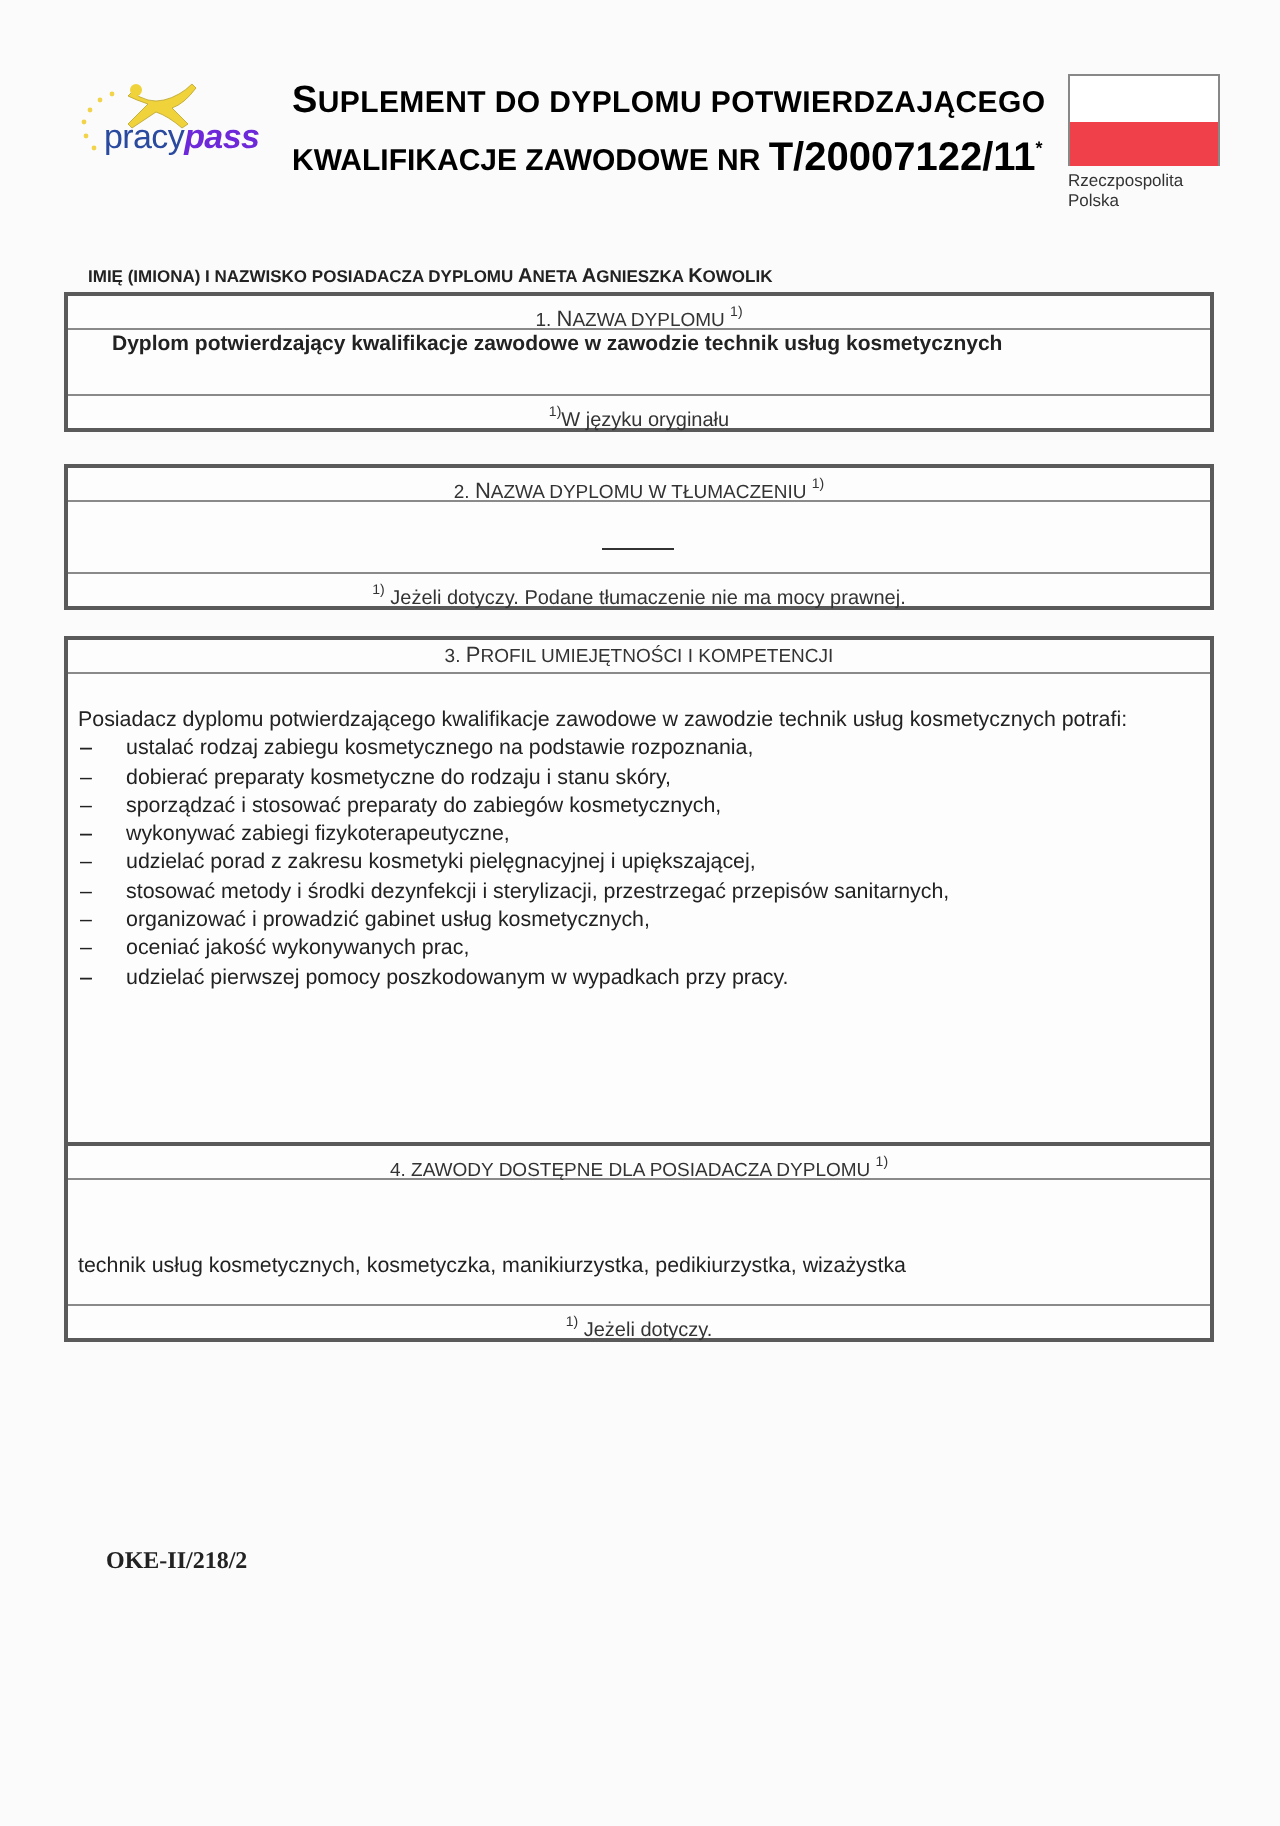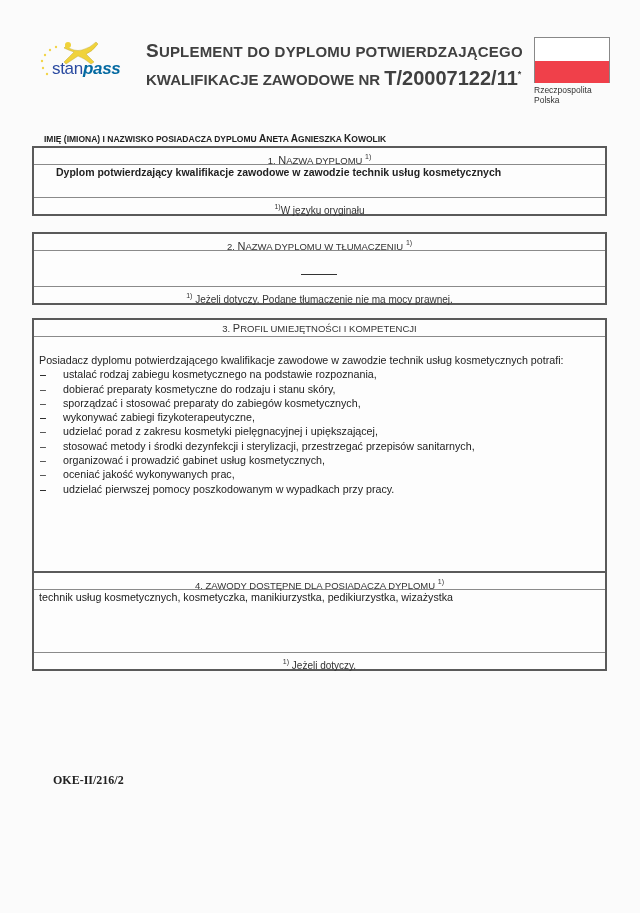--- a/index.html
+++ b/index.html
@@ -1,24 +1,24 @@
 <!DOCTYPE html>
 <html><head>
 <meta charset="utf-8">
 <style>
   * { box-sizing: border-box; margin: 0; padding: 0; }
   html, body { width: 640px; height: 913px; background: #fbfbfb; overflow: hidden; }
   body { position: relative; font-family: "Liberation Sans", sans-serif; color: #1e1e1e; }
 
   .logo { position: absolute; left: 38px; top: 38px; width: 95px; height: 48px; }
   .logo .word { position: absolute; left: 14px; top: 21px; font-size: 17px; color: #2a4aa0; letter-spacing: -0.3px; }
-  .logo .word b { font-style: italic; font-weight: bold; color: #0369a1; text-align: center; }
+  .logo .word b { font-style: italic; font-weight: bold; color: #6d28d9; text-align: center; }
   .logo svg { position: absolute; left: 0; top: 0; }
 
-  .title { position: absolute; left: 146px; top: 40px; font-weight: bold; color: #404040; font-family: "Liberation Sans", sans-serif; }
+  .title { position: absolute; left: 146px; top: 40px; font-weight: bold; color: #000000; font-family: "Liberation Sans", sans-serif; }
   .title .l1 { font-size: 15px; letter-spacing: 0.2px; line-height: 21px; }
   .title .l1 .big { font-size: 19px; }
   .title .l2 { font-size: 15px; line-height: 24px; }
   .title .l2 .num { font-size: 20px; }
   .title sup { font-size: 9px; vertical-align: 8px; }
 
   .flag { position: absolute; left: 534px; top: 37px; width: 76px; height: 46px; border: 1px solid #888; }
   .flag .w { height: 23px; background: #ffffff; }
   .flag .r { height: 22px; background: #f0404a; }
   .flag-caption { position: absolute; left: 534px; top: 85px; font-size: 8.5px; line-height: 10px; color: #333; }
@@ -38,39 +38,39 @@
   #box2 { top: 232px; height: 73px; }
   #box2 .dash { position: absolute; left: 267px; top: 40px; width: 36px; height: 1px; background: #333; }
 
   #box3 { top: 318px; height: 255px; }
   #box3 .body { padding: 16px 5px 0 5px; font-size: 10.7px; color: #222; line-height: 14.3px; }
   #box3 ul { list-style: none; }
   #box3 li { position: relative; padding-left: 24px; }
   #box3 li .bullet { position: absolute; left: 1px; top: 0; }
 
   #box4 { top: 571px; height: 100px; }
-  #box4 .body { padding: 1px 5px; font-size: 10.7px; color: #222; }
+  #box4 .body { padding: 1px 5px; font-size: 10.7px; color: #222; margin-top: 36px; }
 
   .ref { position: absolute; left: 53px; top: 773px; font-family: "Liberation Serif", serif; font-weight: bold; font-size: 12px; color: #222; }
 </style>
 </head>
 <body>
 
 <div class="logo">
   <svg width="95" height="48" viewBox="0 0 95 48">
     <circle cx="12" cy="12" r="1.2" fill="#f2d44a"></circle>
     <circle cx="7" cy="17" r="1.2" fill="#f2d44a"></circle>
     <circle cx="4" cy="23" r="1.2" fill="#f2d44a"></circle>
     <circle cx="5" cy="30" r="1.2" fill="#f2d44a"></circle>
     <circle cx="9" cy="36" r="1.2" fill="#f2d44a"></circle>
     <circle cx="18" cy="9" r="1.2" fill="#f2d44a"></circle>
     <path d="M28 8 Q36 14 44 12 Q52 10 58 4 L60 6 Q54 14 48 16 Q52 20 56 24 L53 26 Q46 20 40 18 Q34 22 28 26 L26 24 Q32 18 36 14 Q30 12 26 10 Z" fill="#f0d23a" stroke="#b9a22a" stroke-width="0.4"></path>
     <circle cx="30" cy="7" r="3" fill="#f0d23a"></circle>
   </svg>
-  <div class="word"><span>stan</span><b>pass</b></div>
+  <div class="word"><span>pracy</span><b>pass</b></div>
 </div>
 
 <div class="title">
   <div class="l1"><span class="big">S</span><span>UPLEMENT DO DYPLOMU POTWIERDZAJĄCEGO</span></div>
   <div class="l2"><span>KWALIFIKACJE ZAWODOWE NR </span><span class="num">T/20007122/11</span><sup>*</sup></div>
 </div>
 
 <div class="flag">
   <div class="w"></div>
   <div class="r"></div>
@@ -138,13 +138,13 @@
   <div class="hdr">
     <span>4. </span><span>ZAWODY DOSTĘPNE DLA POSIADACZA DYPLOMU</span>
     <sup class="fn">1)</sup>
   </div>
   <div class="body">technik usług kosmetycznych, kosmetyczka, manikiurzystka, pedikiurzystka, wizażystka</div>
   <div class="ftr">
     <sup class="fn">1)</sup> <span>Jeżeli dotyczy.</span>
   </div>
 </div>
 
-<div class="ref">OKE-II/216/2</div>
+<div class="ref">OKE-II/218/2</div>
 
 </body></html>

